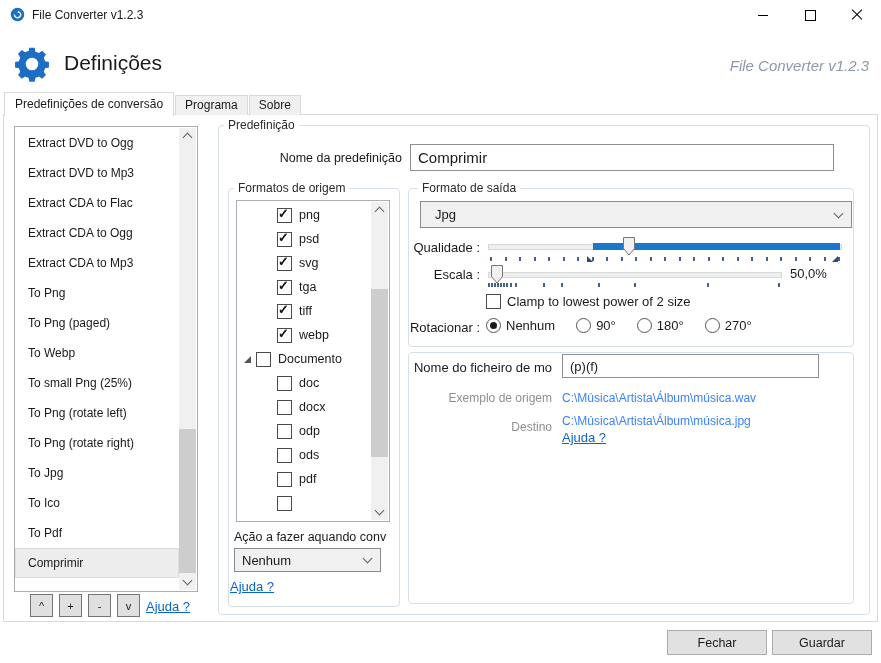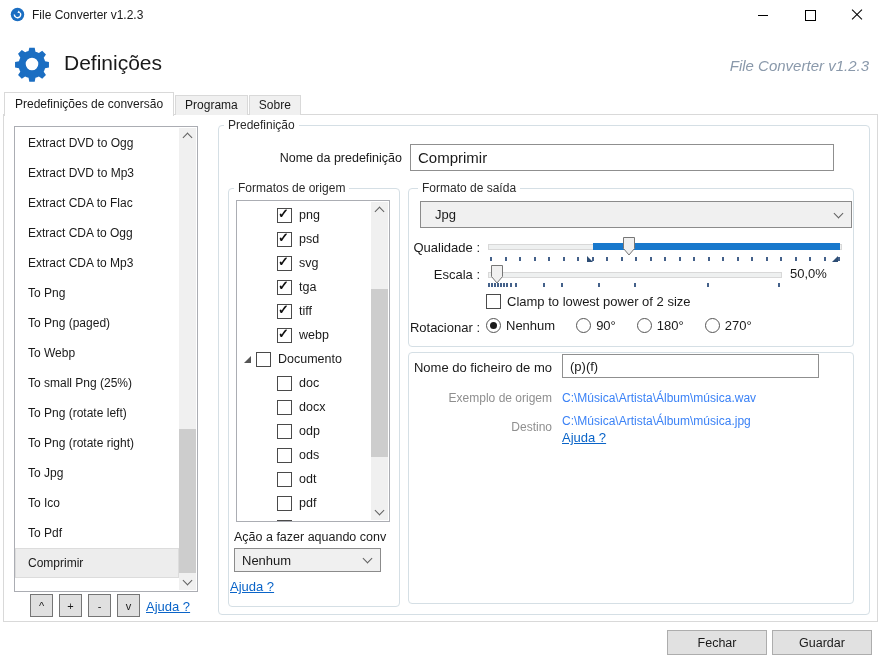--- a/index.html
+++ b/index.html
@@ -199,24 +199,20 @@
           <span class="cb"></span>
           <span class="fmt-label">docx</span>
         </div>
         <div class="fmt-row" style="padding-left: 40px;">
           <span class="cb"></span>
           <span class="fmt-label">odp</span>
         </div>
         <div class="fmt-row" style="padding-left: 40px;">
           <span class="cb"></span>
           <span class="fmt-label">ods</span>
-        </div>
-        <div class="fmt-row" style="padding-left: 40px;">
-          <span class="cb"></span>
-          <span class="fmt-label">odt</span>
         </div>
         <div class="fmt-row" style="padding-left: 40px;">
           <span class="cb"></span>
           <span class="fmt-label">pdf</span>
         </div>
         <div class="fmt-row" style="padding-left: 40px;">
           <span class="cb"></span>
           <span class="fmt-label"></span>
         </div>
       </div>

